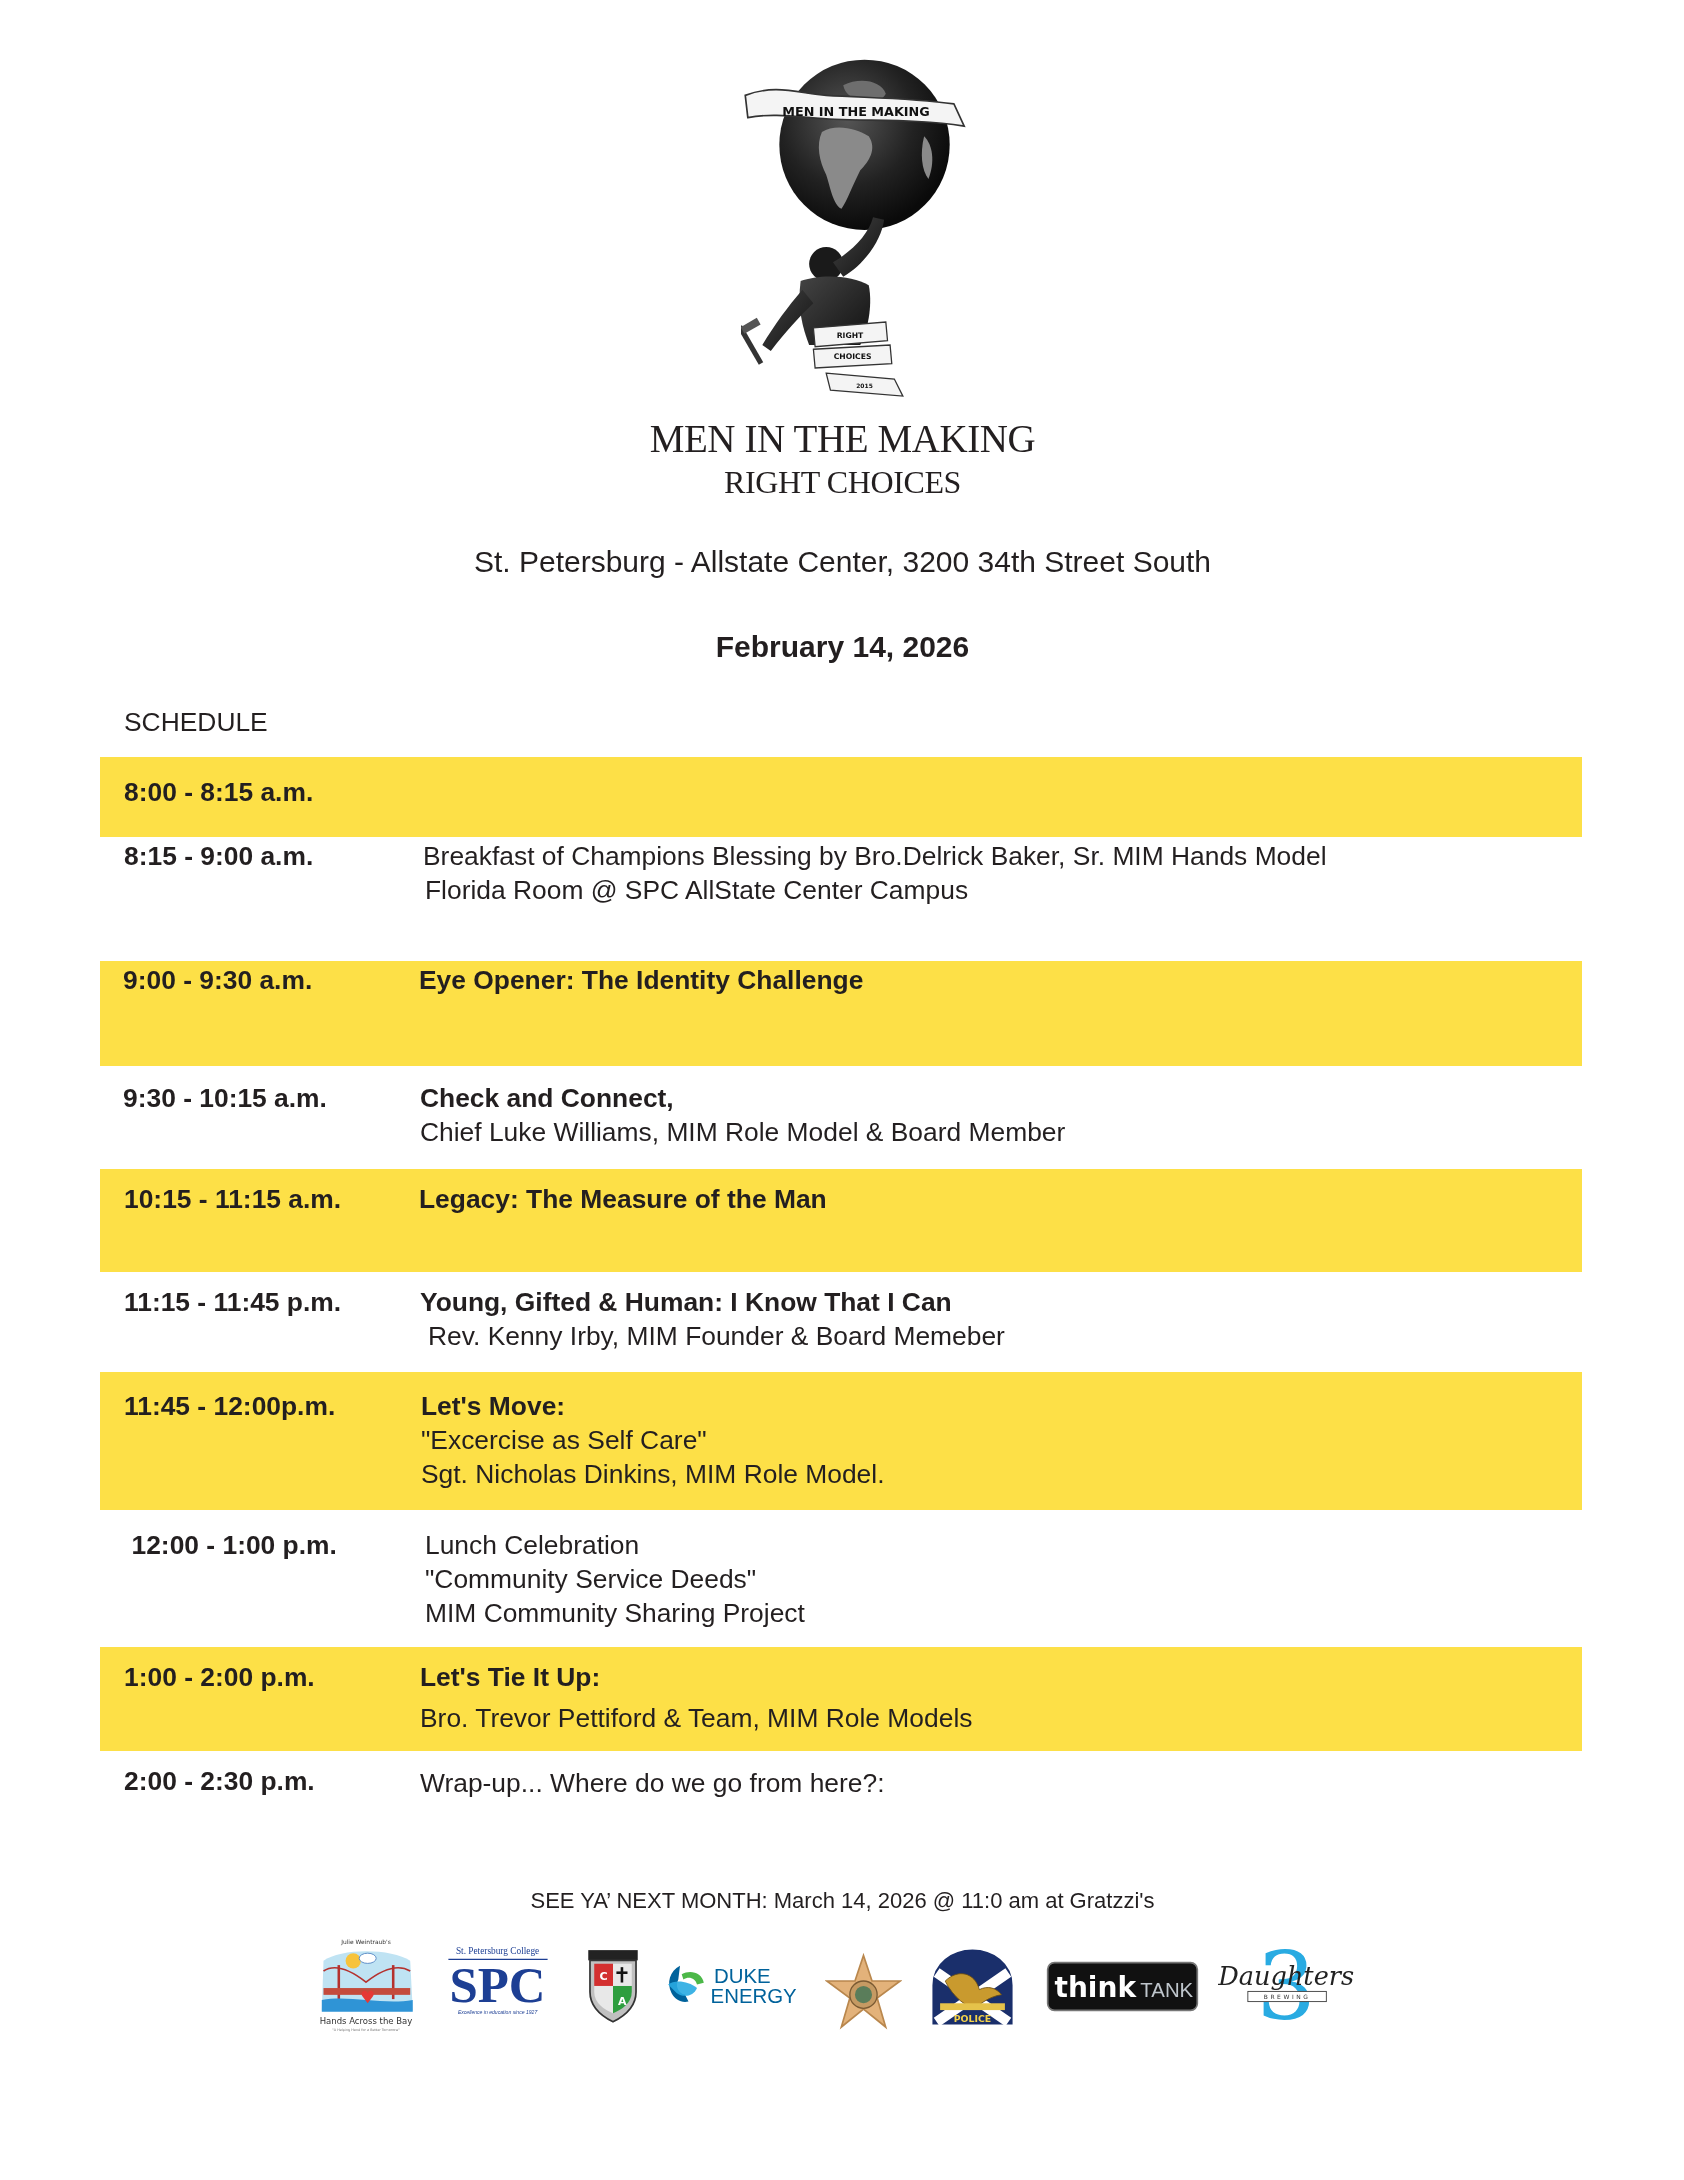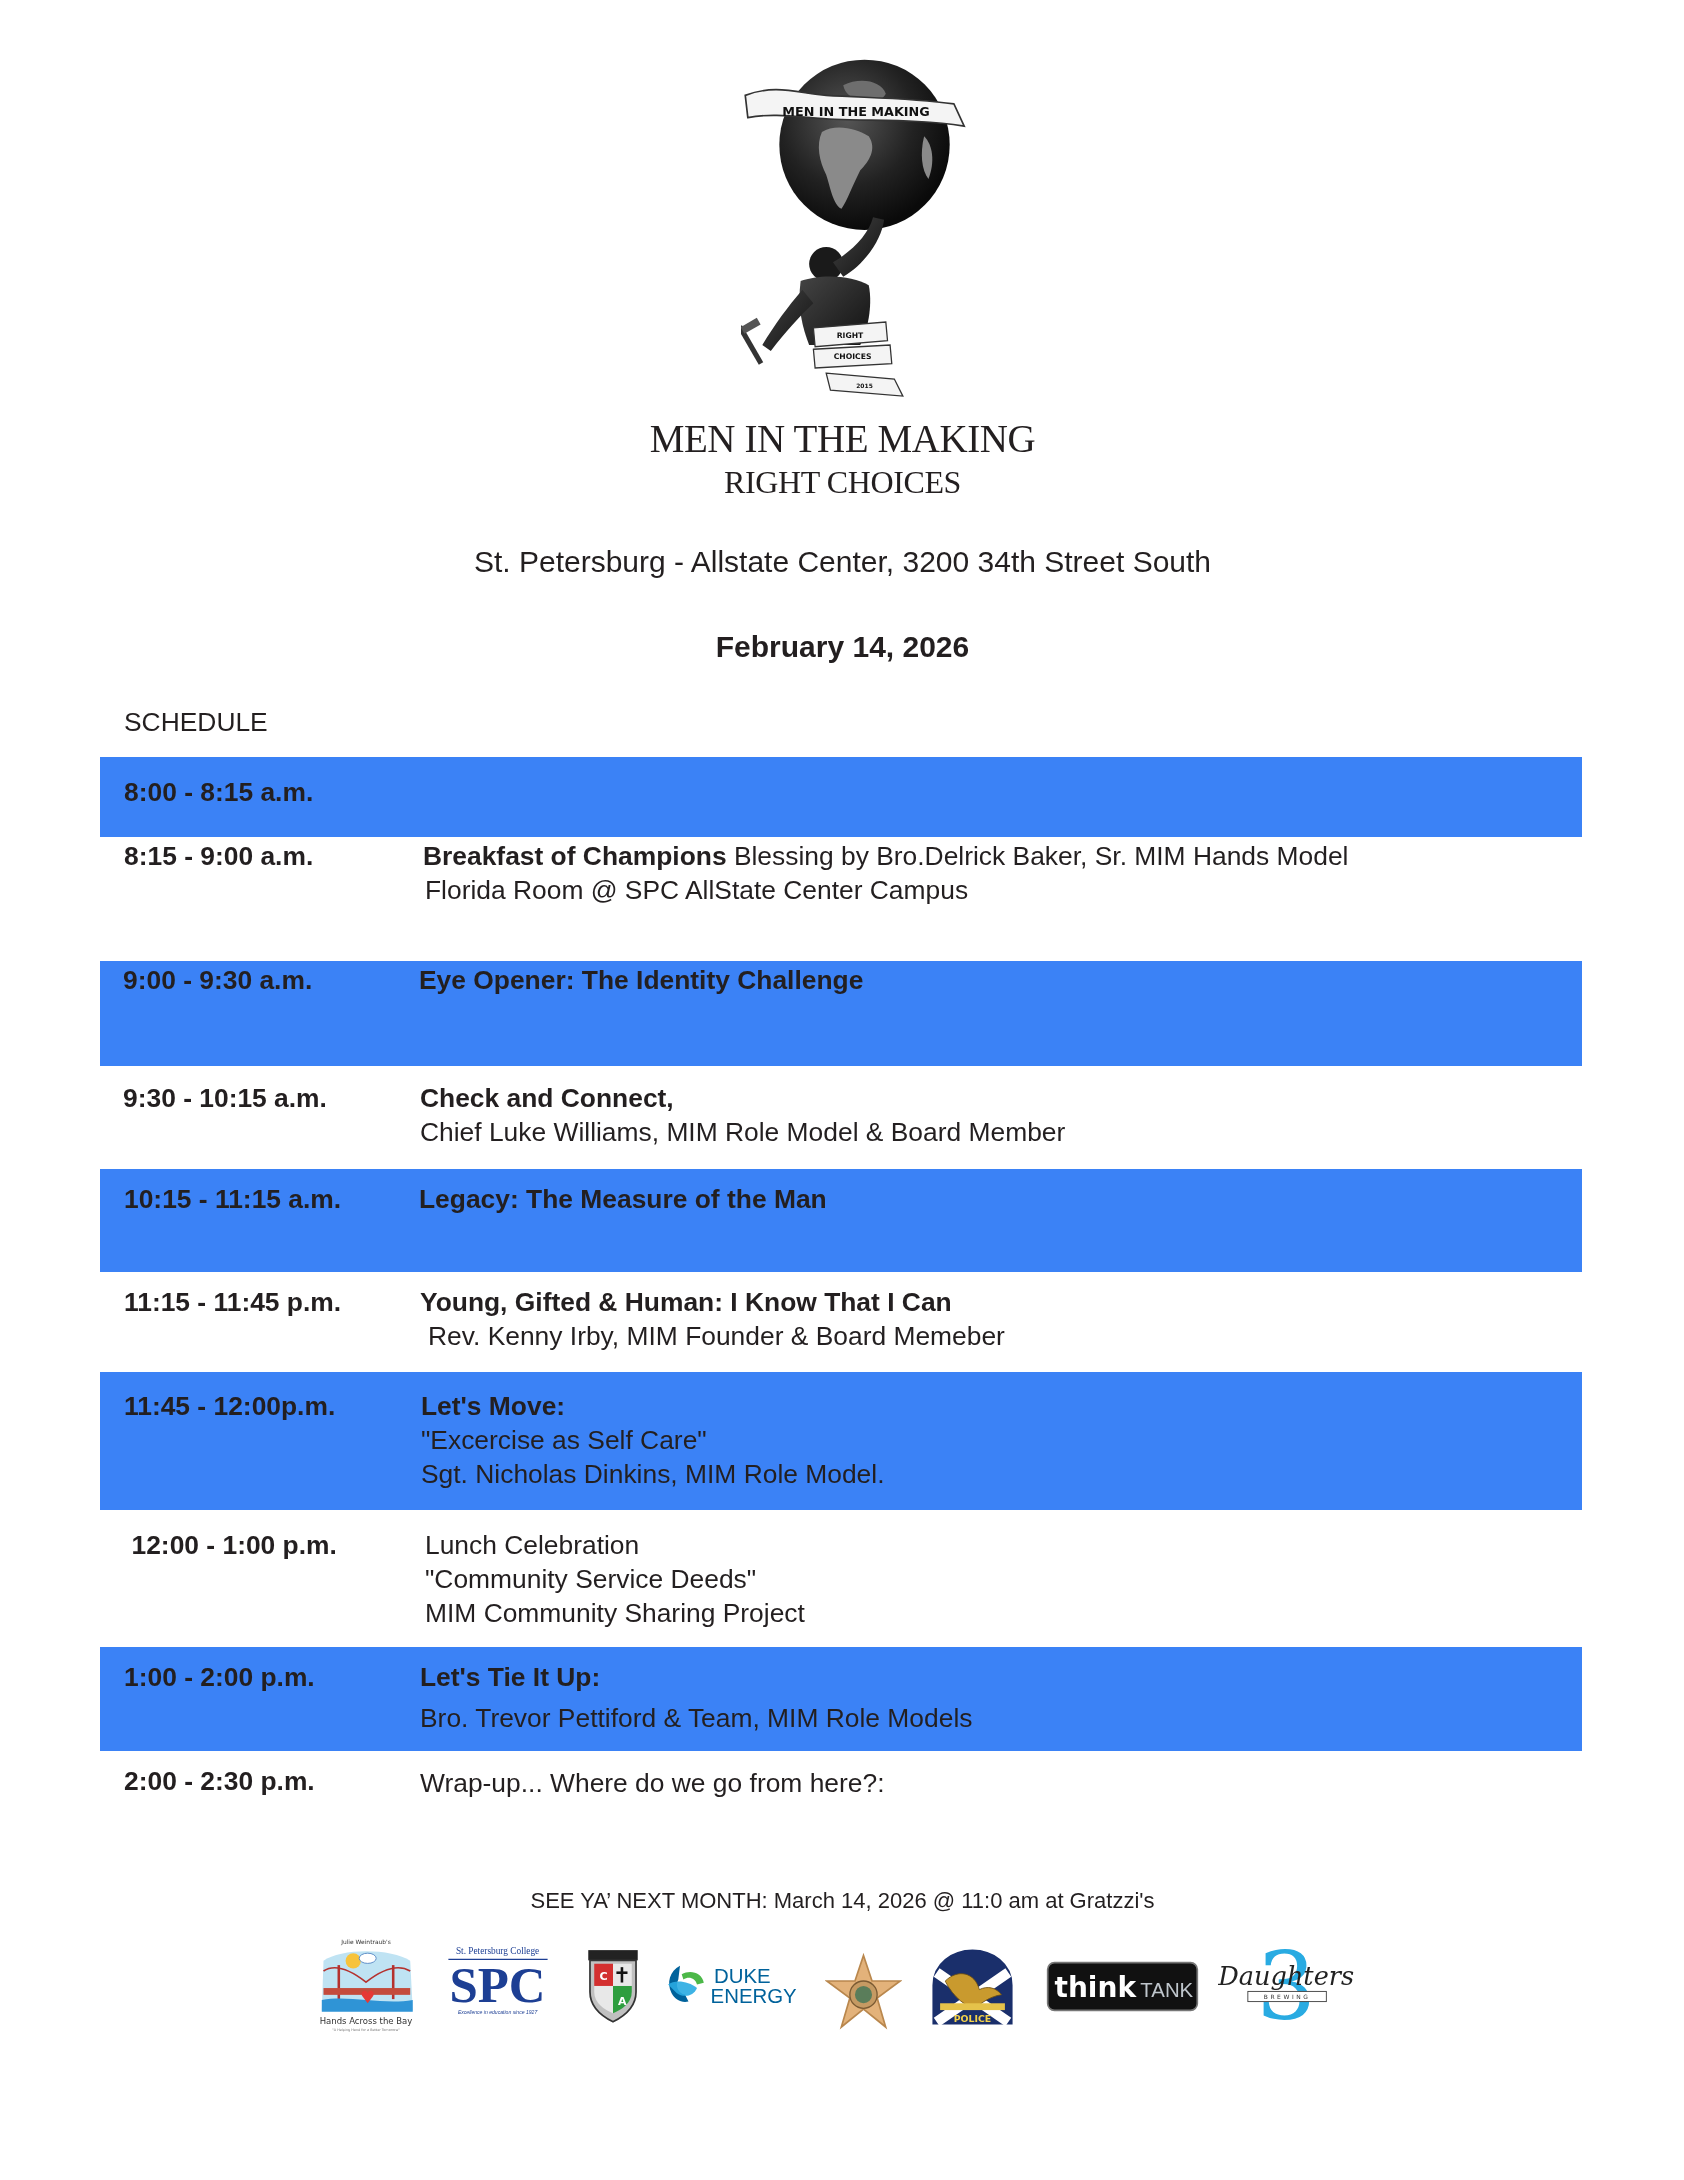--- a/index.html
+++ b/index.html
@@ -8,24 +8,24 @@
 
   .logo { position: absolute; left: 741px; top: 51px; width: 230px; height: 358px; }
   .title { position: absolute; left: 0; width: 1685px; text-align: center; font-family: "Liberation Serif", serif; color: #231f20; }
   .title.main { top: 416px; font-size: 39px; letter-spacing: -0.4px; }
   .title.sub { top: 464px; font-size: 32px; letter-spacing: -0.4px; }
   .address { position: absolute; left: 0; width: 1685px; top: 545px; text-align: center; font-size: 30px; }
   .date { position: absolute; left: 0; width: 1685px; top: 630px; text-align: center; font-size: 30px; font-weight: bold; }
   .schedule-heading { position: absolute; left: 124px; top: 707px; font-size: 26.4px; }
 
   .row { position: absolute; left: 100px; width: 1482px; }
-  .row.shaded { background: #3b82f6; }
+  .row.shaded { background: #fde047; }
   .time { position: absolute; font-size: 26.4px; font-weight: bold; white-space: nowrap; }
   .line { position: absolute; font-size: 26.4px; white-space: nowrap; }
-  .line b, .line .bold { font-weight: bold; }
+  .line b, .line .bold { font-weight: normal; }
 
   .footer-note { position: absolute; left: 0; width: 1685px; top: 1888px; text-align: center; font-size: 22px; }
   .sponsors { position: absolute; top: 1935px; left: 0; width: 1685px; height: 111px; }
   .sponsor { position: absolute; }
 </style>
 </head>
 <body>
 
 <div class="logo">
   <svg width="230" height="358" viewBox="0 0 270 420">

